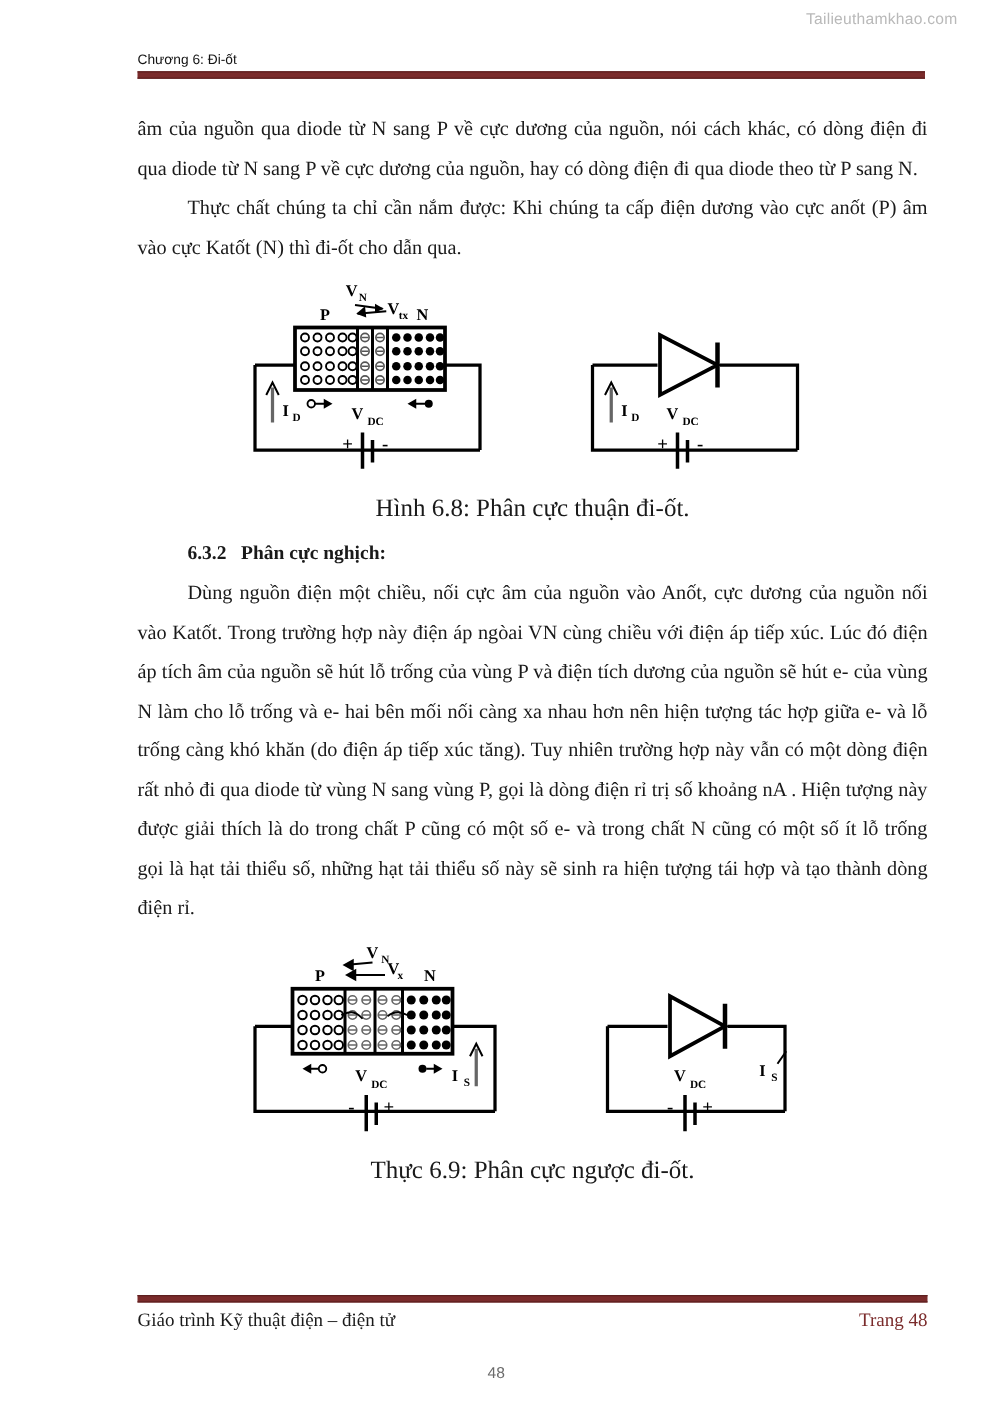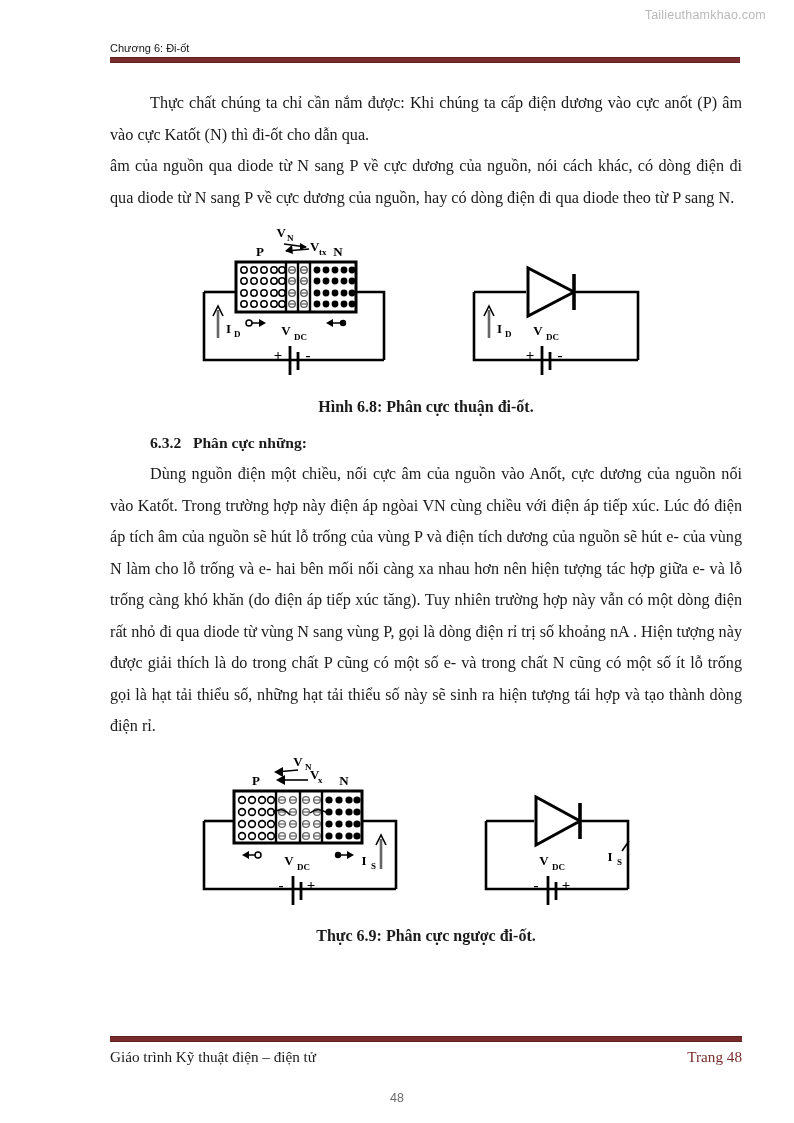--- a/index.html
+++ b/index.html
@@ -64,24 +64,23 @@
   }
   p.body.indent { text-indent: 40px; }
   .section-head {
     margin: 9px 0 2px 40px;
     font-size: 15.6px;
     font-weight: bold;
     line-height: 28px;
   }
   .caption {
     text-align: center;
-    font-size: 16px;
+    font-size: 20px;
     line-height: 26px;
     margin: 4px 0 0 0;
-    font-weight: bold;
   }
   
   .figure {
     position: relative;
     height: 170px;
     margin-top: 6px;
   }
   .figure svg { display: block; margin: 0 auto; }
   
   .footer {
@@ -121,23 +120,23 @@
 
   <div class="watermark">Tailieuthamkhao.com</div>
 
   <div class="header">
     <div class="header-title">Chương 6: Đi-ốt</div>
     <div class="rule"></div>
   </div>
 
   <div class="content">
 
+    <p class="body">âm của nguồn qua diode từ N sang P về cực dương của nguồn, nói cách khác, có dòng điện đi qua diode từ N sang P về cực dương của nguồn, hay có dòng điện đi qua diode theo từ P sang N.</p>
+
     <p class="body indent">Thực chất chúng ta chỉ cần nắm được: Khi chúng ta cấp điện dương vào cực anốt (P) âm vào cực Katốt (N) thì đi-ốt cho dẫn qua.</p>
-
-    <p class="body">âm của nguồn qua diode từ N sang P về cực dương của nguồn, nói cách khác, có dòng điện đi qua diode từ N sang P về cực dương của nguồn, hay có dòng điện đi qua diode theo từ P sang N.</p>
 
     <div class="figure">
       <svg width="480" height="165" viewBox="0 0 480 165">
 
         <g stroke="#000" stroke-width="2.6" fill="none">
           <path d="M 18 72 L 18 140 L 198 140"></path>
           <path d="M 18 72 L 50 72"></path>
           <path d="M 170 72 L 198 72 L 198 140"></path>
         </g>
 
@@ -289,21 +288,21 @@
         </g>
         <text x="344" y="140" class="sign" text-anchor="middle">+</text>
         <text x="374" y="140" class="sign" text-anchor="middle">-</text>
       </svg>
     </div>
     <p class="caption">Hình 6.8: Phân cực thuận đi-ốt.</p>
 
     <div class="section-head">
       <span>6.3.2</span>
       &nbsp;
-      <span>Phân cực những:</span>
+      <span>Phân cực nghịch:</span>
     </div>
 
     <p class="body indent">Dùng nguồn điện một chiều, nối cực âm của nguồn vào Anốt, cực dương của nguồn nối vào Katốt. Trong trường hợp này điện áp ngòai VN cùng chiều với điện áp tiếp xúc. Lúc đó điện áp tích âm của nguồn sẽ hút lỗ trống của vùng P và điện tích dương của nguồn sẽ hút e- của vùng N làm cho lỗ trống và e- hai bên mối nối càng xa nhau hơn nên hiện tượng tác hợp giữa e- và lỗ trống càng khó khăn (do điện áp tiếp xúc tăng). Tuy nhiên trường hợp này vẫn có một dòng điện rất nhỏ đi qua diode từ vùng N sang vùng P, gọi là dòng điện rỉ trị số khoảng nA . Hiện tượng này được giải thích là do trong chất P cũng có một số e- và trong chất N cũng có một số ít lỗ trống gọi là hạt tải thiểu số, những hạt  tải thiểu số này sẽ sinh ra hiện tượng tái hợp và tạo thành dòng điện rỉ.</p>
 
     <div class="figure">
       <svg width="480" height="165" viewBox="0 0 480 165">
 
         <g stroke="#000" stroke-width="2.6" fill="none">
           <path d="M 18 72 L 18 140 L 210 140"></path>
           <path d="M 18 72 L 48 72"></path>

